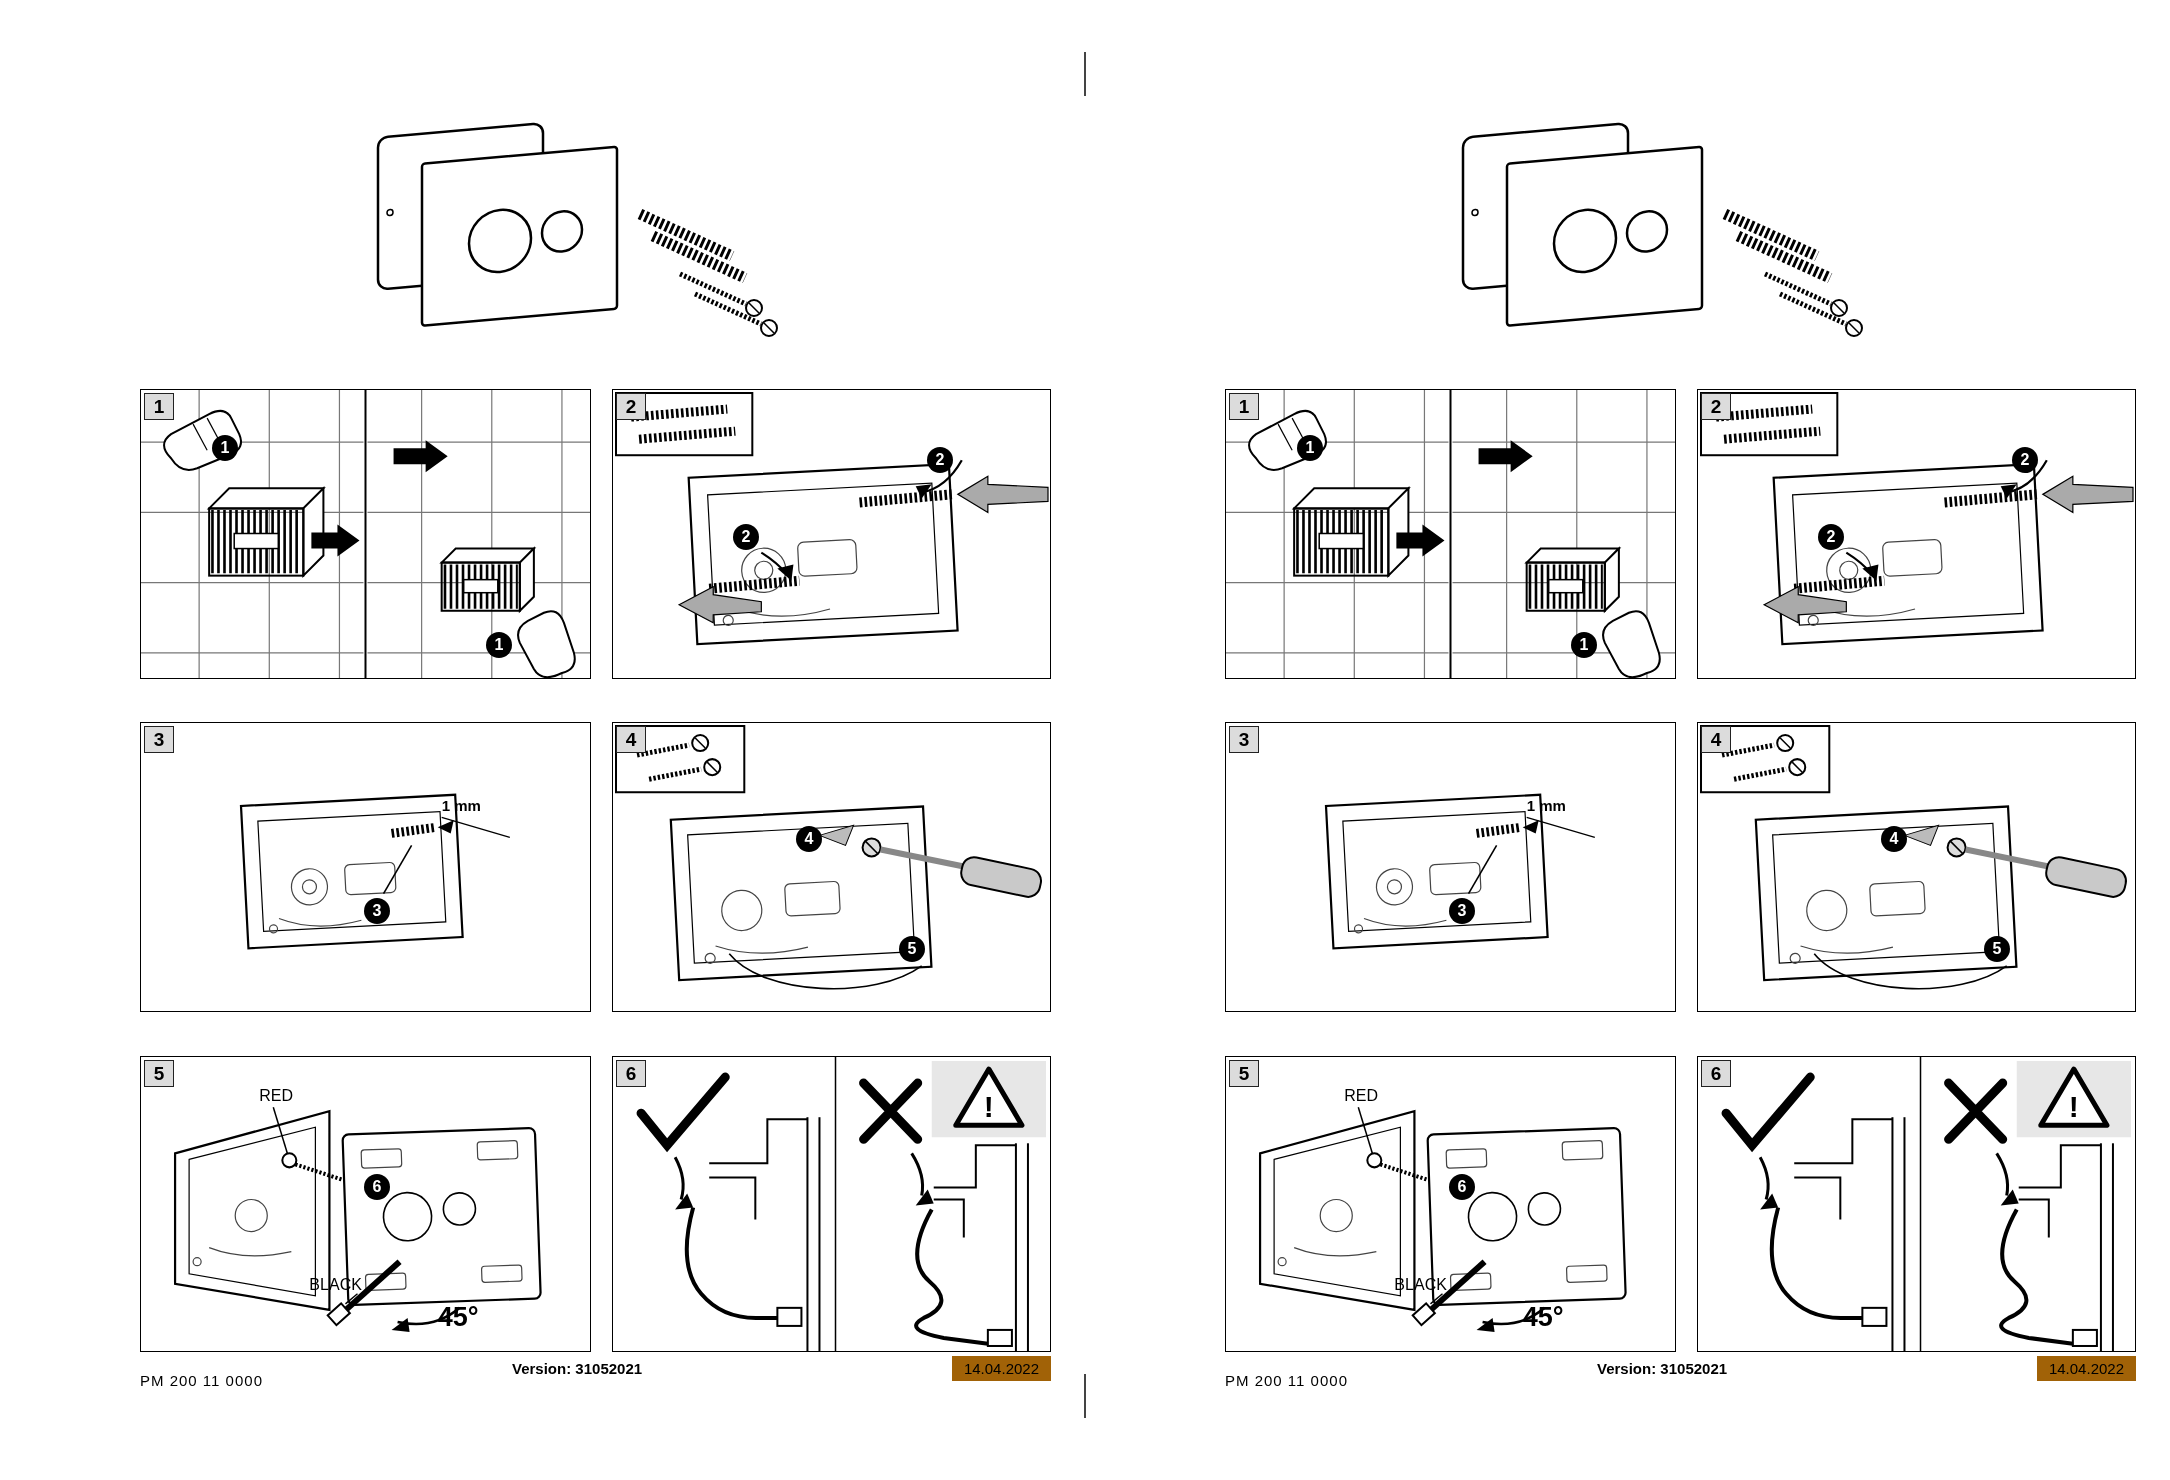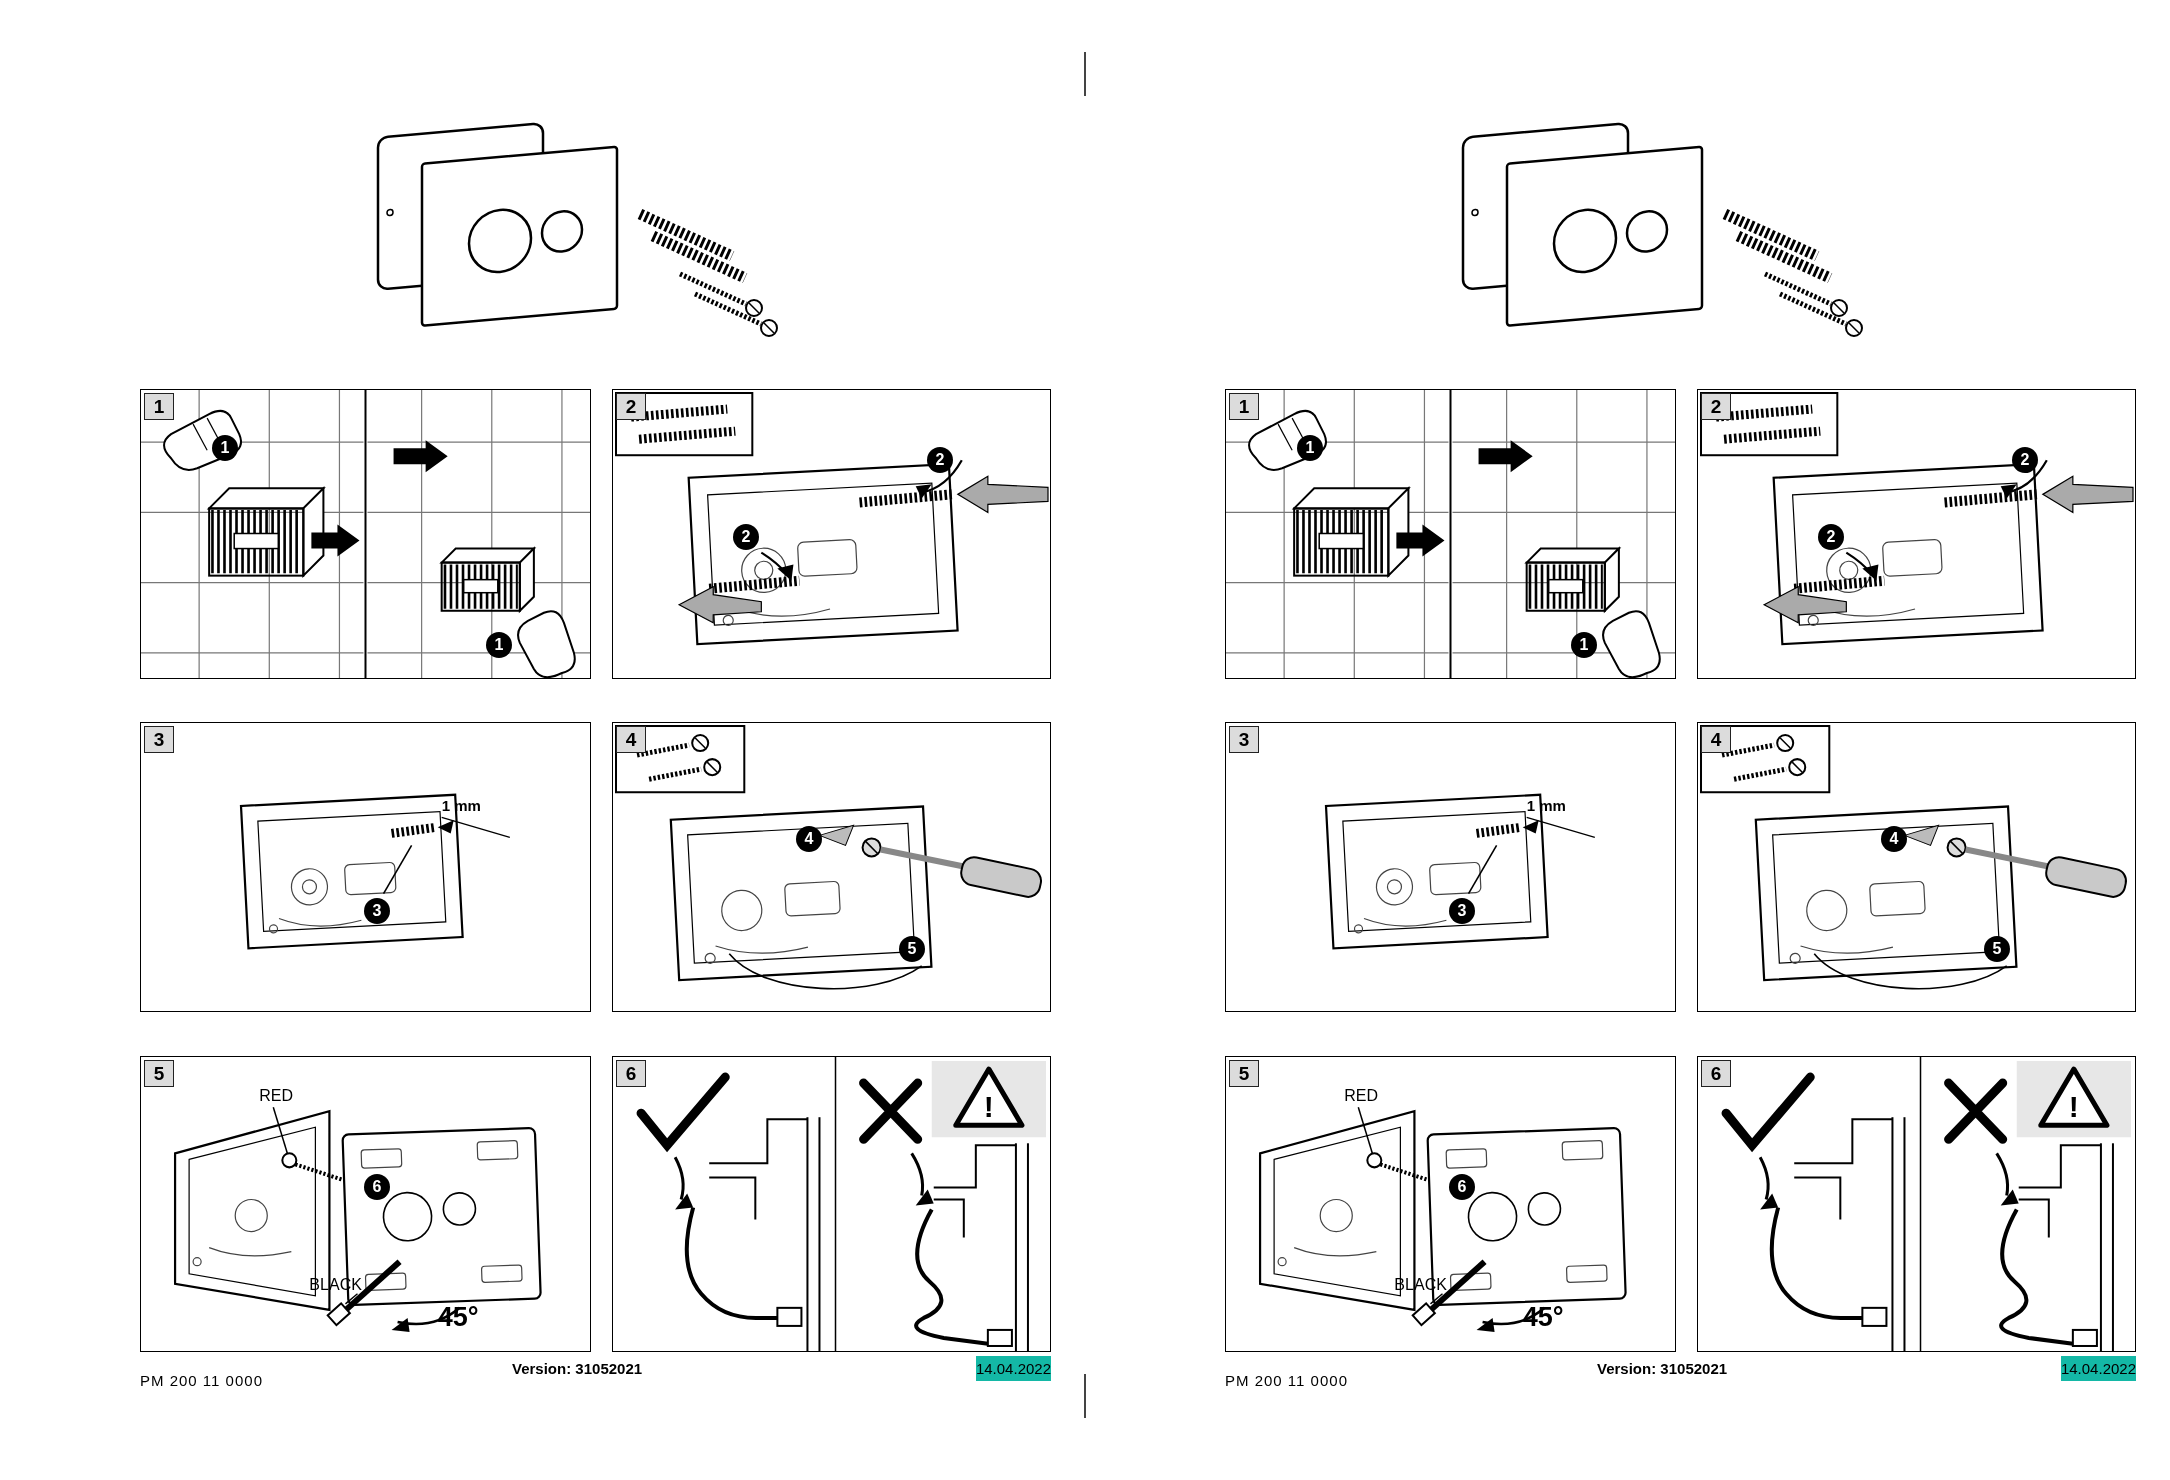--- a/index.html
+++ b/index.html
@@ -20,21 +20,21 @@
   .p5 { left:140px; top:1056px; width:451px; height:296px; }
   .p6 { left:612px; top:1056px; width:439px; height:296px; }
   .step-num { position:absolute; top:3px; left:3px; width:30px; height:27px; background:#dcdcdc;
               border:1px solid #222; font-weight:bold; font-size:19px; line-height:25px;
               display:flex; align-items:center; justify-content:center; z-index:6; }
   .marker { position:absolute; width:26px; height:26px; border-radius:50%; background:#000; color:#fff;
             font-weight:bold; font-size:16px; display:flex; align-items:center; justify-content:center; z-index:5; }
   .footer { position:absolute; left:140px; top:1356px; width:911px; height:28px; font-size:15px; }
   .foot-part { position:absolute; left:0; top:16px; letter-spacing:1px; }
   .foot-version { position:absolute; left:372px; top:4px;font-weight:bold; }
-  .foot-date { position:absolute; right:0; top:0; background:#14b8a6; padding:4px 0; }
+  .foot-date { position:absolute; right:0; top:0; background:#a16207; padding:4px 12px; }
   .tick { position:absolute; left:1084px; width:2px; background:#444; }
   .tick-top { top:52px; height:44px; }
   .tick-bottom { top:1374px; height:44px; }
   svg text { font-family:"Liberation Sans", sans-serif; fill:#000; }
 </style>
 </head>
 <body>
 
 <div class="canvas">
 

